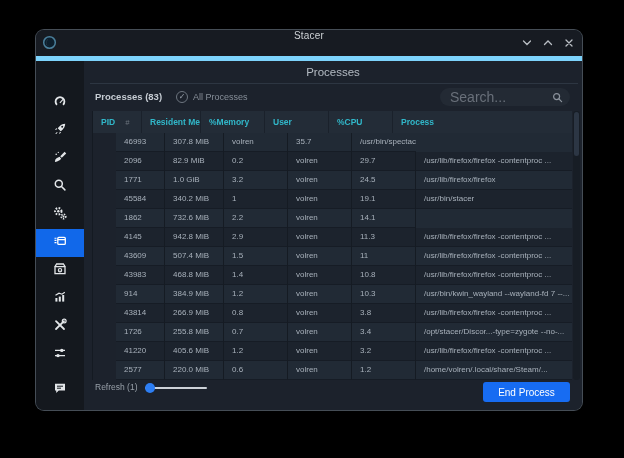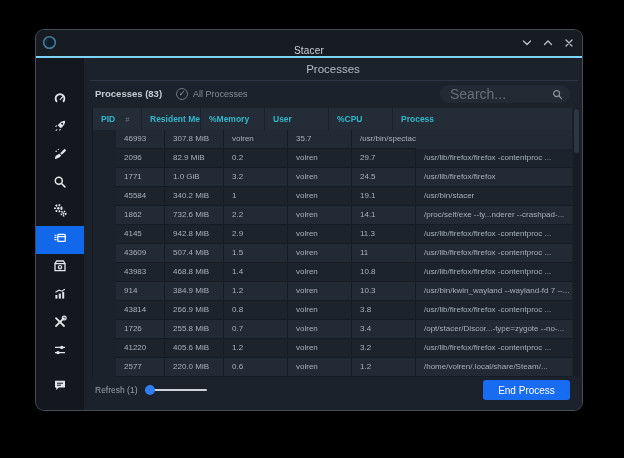--- a/index.html
+++ b/index.html
@@ -2,22 +2,22 @@
 <html><head>
 <meta charset="utf-8">
 <style>
   html,body{margin:0;padding:0;background:#000;}
   .stage{position:relative;width:624px;height:458px;background:#000;overflow:hidden;
          font-family:"Liberation Sans","DejaVu Sans",sans-serif;
          -webkit-font-smoothing:antialiased;}
   .window{position:absolute;left:36px;top:30px;width:546px;height:380px;background:#1c222c;
           border-radius:8px;overflow:hidden;box-shadow:0 0 0 1px #454d56;}
   
-  .titlebar{position:relative;height:26px;background:#171b22;border-bottom:2px solid #7dd3fc;
-            display:flex;align-items:flex-end;}
+  .titlebar{position:relative;height:26px;background:#171b22;border-bottom:5px solid #7dd3fc;
+            display:flex;align-items:flex-start;}
   .logo{position:absolute;left:6px;top:5px;width:15px;height:15px;}
   .title{flex:1;text-align:center;font-size:10px;color:#ced2d6;letter-spacing:.2px;}
   .controls{position:absolute;right:8px;top:0;height:26px;display:flex;align-items:center;gap:10px;}
   .ctrl{width:11px;height:11px;display:flex;align-items:center;justify-content:center;cursor:default;}
   
   .wbody{display:flex;height:353px;}
   .sidebar{position:relative;width:48px;background:#14181e;box-sizing:border-box;padding-top:28px;flex:none;}
   .sb-item{width:48px;height:28px;display:flex;align-items:center;justify-content:center;cursor:pointer;}
   .sb-item.active{background:#1168ea;}
   .sb-feedback{position:absolute;bottom:10px;left:0;width:48px;height:28px;display:flex;
@@ -44,21 +44,21 @@
   .sort{font-style:italic;color:#6b737d;font-weight:400;font-size:7.5px;margin-left:10px;}
   .tbody{height:247px;overflow:hidden;}
   .row{display:grid;grid-template-columns:49px 59px 64px 64px 64px 1fr;height:19px;cursor:default;margin-left:23px;}
   .row:nth-child(even){background:#1c232d;}
   .row:nth-child(odd){background:#212a35;}
   .td{font-size:8px;color:#a8b1bb;line-height:18px;padding-left:8px;border-right:1px solid #151b23;
       border-bottom:1px solid #161c25;overflow:hidden;white-space:nowrap;box-sizing:border-box;}
   .scrollbar{position:absolute;left:489px;top:50px;width:7px;height:269px;background:#171d25;border-radius:3px;}
   .thumb{position:absolute;top:1px;left:1px;width:5px;height:44px;background:#2c3644;border-radius:3px;}
   
-  .footer{position:absolute;left:0;right:0;top:321px;height:22px;display:flex;align-items:center;
+  .footer{position:absolute;left:0;right:0;top:321px;height:22px;display:flex;align-items:flex-start;
           padding:0 12px 0 11px;}
   .refresh-label{font-size:8.5px;color:#98a0a9;}
   .slider{width:62px;height:12px;margin-left:7px;position:relative;cursor:pointer;}
   .slider .track{position:absolute;top:5px;left:0;right:0;height:2px;background:#cdd2d8;border-radius:1px;}
   .slider .handle{position:absolute;top:1px;left:0;width:10px;height:10px;border-radius:50%;background:#2d7ef3;}
   .endbtn{margin-left:auto;width:87px;height:20px;background:#176cf2;color:#fff;font-size:10px;
           border:none;border-radius:3px;font-family:inherit;cursor:pointer;}
 </style>
 </head>
 <body>
@@ -243,21 +243,20 @@
                 <span class="td">19.1</span>
                 <span class="td" style="border-right:none">/usr/bin/stacer</span>
               </div>
 
               <div class="row">
                 <span class="td">1862</span>
                 <span class="td">732.6 MiB</span>
                 <span class="td">2.2</span>
                 <span class="td">volren</span>
                 <span class="td">14.1</span>
-                <span class="td" style="border-right:none">/proc/self/exe --ty...nderer --crashpad-...</span>
               </div>
 
               <div class="row">
                 <span class="td">4145</span>
                 <span class="td">942.8 MiB</span>
                 <span class="td">2.9</span>
                 <span class="td">volren</span>
                 <span class="td">11.3</span>
                 <span class="td" style="border-right:none">/usr/lib/firefox/firefox -contentproc ...</span>
               </div>

